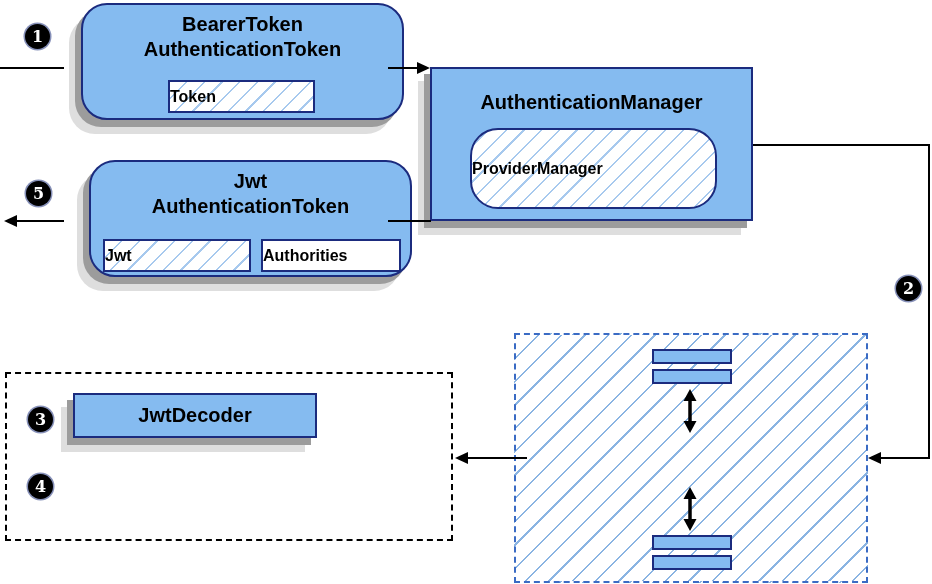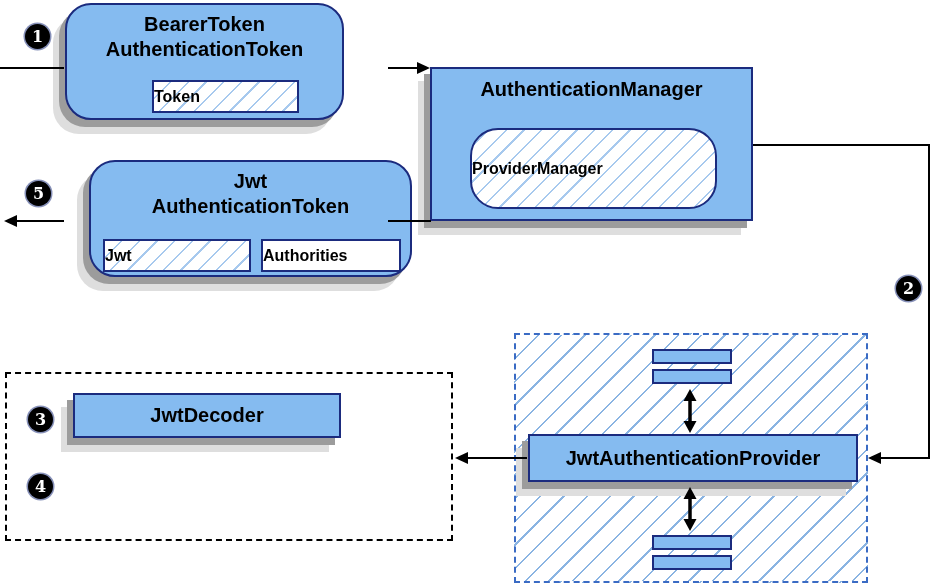--- a/index.html
+++ b/index.html
@@ -57,46 +57,45 @@
   <div class="dashed-black" style="left:5px;top:372px;width:448px;height:169px;"></div>
 
   <div class="dashed-blue hatch-lg" style="left:514px;top:333px;width:354px;height:250px;"></div>
 
   <div class="bar" style="left:652px;top:349px;"></div>
   <div class="bar" style="left:652px;top:369px;"></div>
 
   <div class="bar" style="left:652px;top:535px;"></div>
   <div class="bar" style="left:652px;top:555px;"></div>
 
-  <div class="box rounded shadow" style="left:65px;top:3px;width:279px;height:117px;">
+  <div class="box rounded shadow" style="left:81px;top:3px;width:323px;height:117px;">
     <div class="title" style="padding-top:7px;">
       <div>BearerToken</div>
       <div>AuthenticationToken</div>
     </div>
     <div class="inner hatch" style="left:85px;top:75px;width:147px;height:33px;line-height:29px;">Token</div>
   </div>
 
   <div class="box shadow" style="left:430px;top:67px;width:323px;height:154px;">
-    <div class="title" style="padding-top:8px;">AuthenticationManager</div>
+    <div class="title" style="padding-top:21px;">AuthenticationManager</div>
     <div class="inner hatch" style="left:38px;top:59px;width:247px;height:81px;line-height:77px;border-radius:28px;">ProviderManager</div>
   </div>
 
   <div class="box rounded shadow" style="left:65px;top:160px;width:323px;height:117px;margin-left:24px;">
     <div class="title" style="padding-top:7px;">
       <div>Jwt</div>
       <div>AuthenticationToken</div>
     </div>
     <div class="inner hatch" style="left:12px;top:77px;width:148px;height:33px;line-height:29px;">Jwt</div>
     <div class="inner" style="left:170px;top:77px;width:140px;height:33px;line-height:29px;">Authorities</div>
   </div>
 
 
-  <div class="box shadow" style="left:528px;top:434px;width:330px;height:48px;line-height:44px;font-size:20px;">JwtAuthenticationProvider</div>
 
-  <div class="box shadow" style="left:73px;top:393px;width:268px;height:45px;line-height:41px;font-size:20px;">JwtDecoder</div>
+  <div class="box shadow" style="left:73px;top:393px;width:244px;height:45px;line-height:41px;font-size:20px;">JwtDecoder</div>
 
 
   <div class="badge" style="left:25px;top:24px;">1</div>
   <div class="badge" style="left:896px;top:276px;">2</div>
   <div class="badge" style="left:28px;top:407px;">3</div>
   <div class="badge" style="left:28px;top:474px;">4</div>
   <div class="badge" style="left:26px;top:181px;">5</div>
 
   <svg id="arrow-layer" viewBox="0 0 932 584">
 

